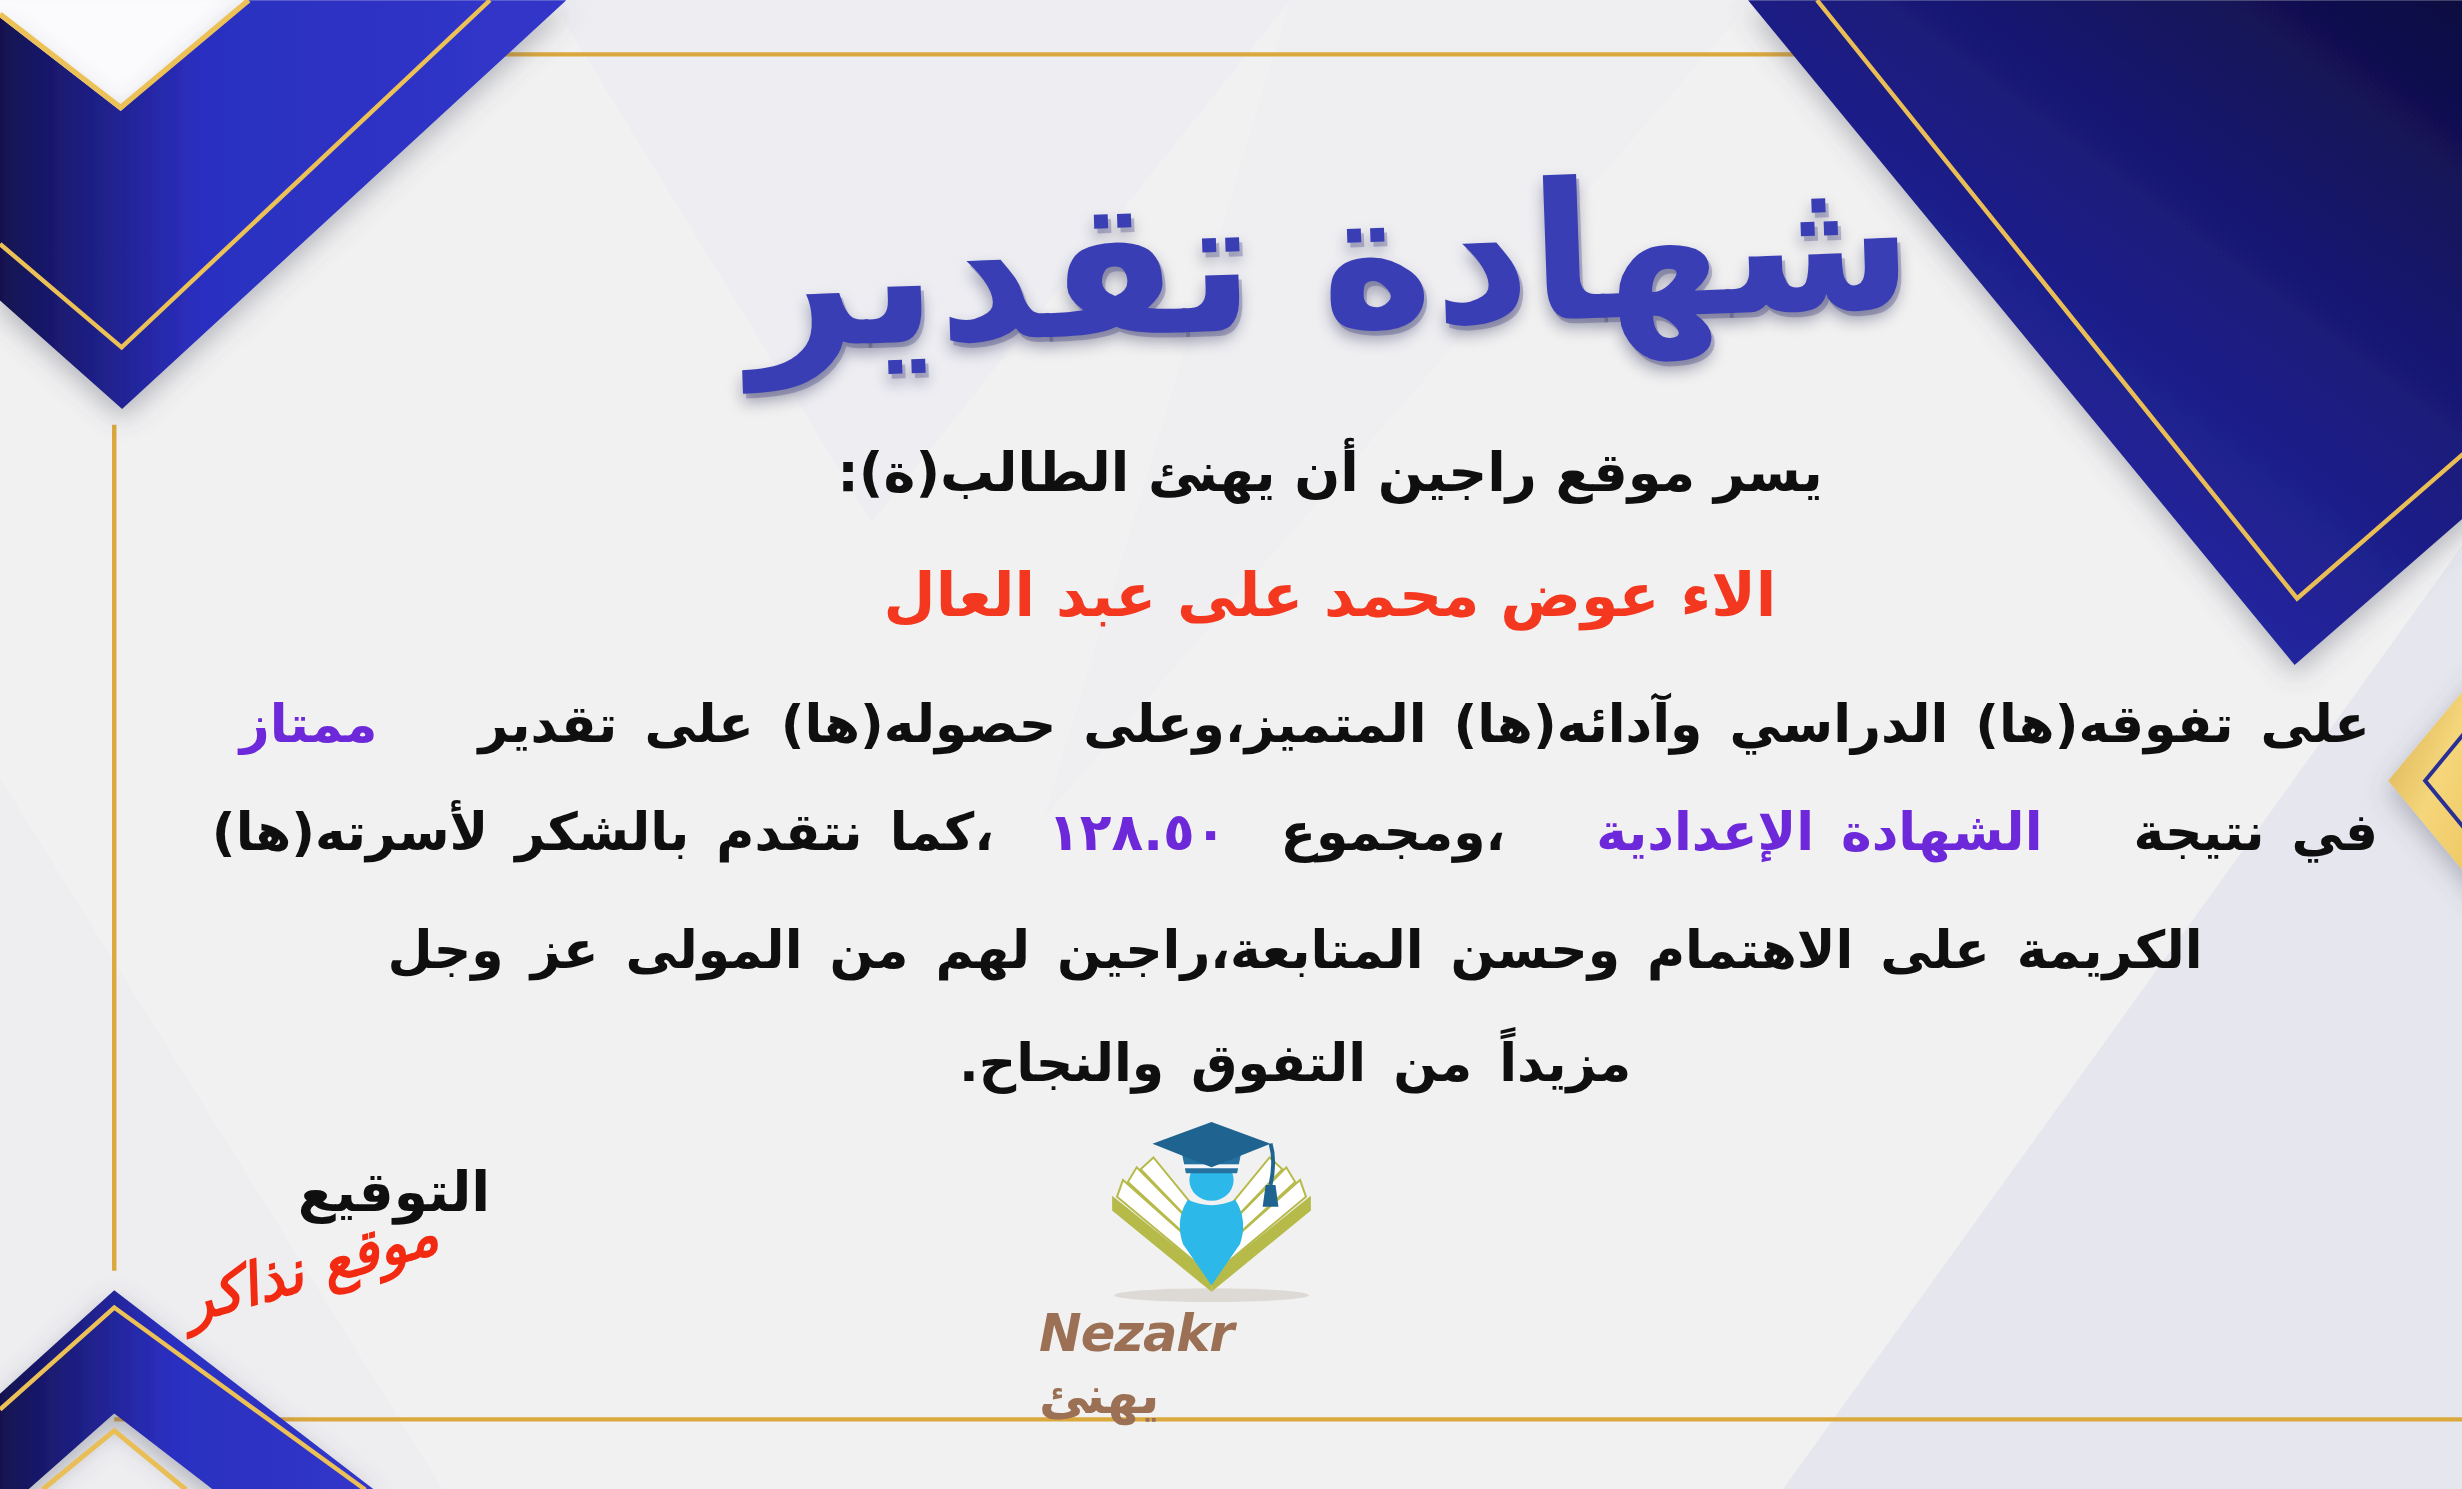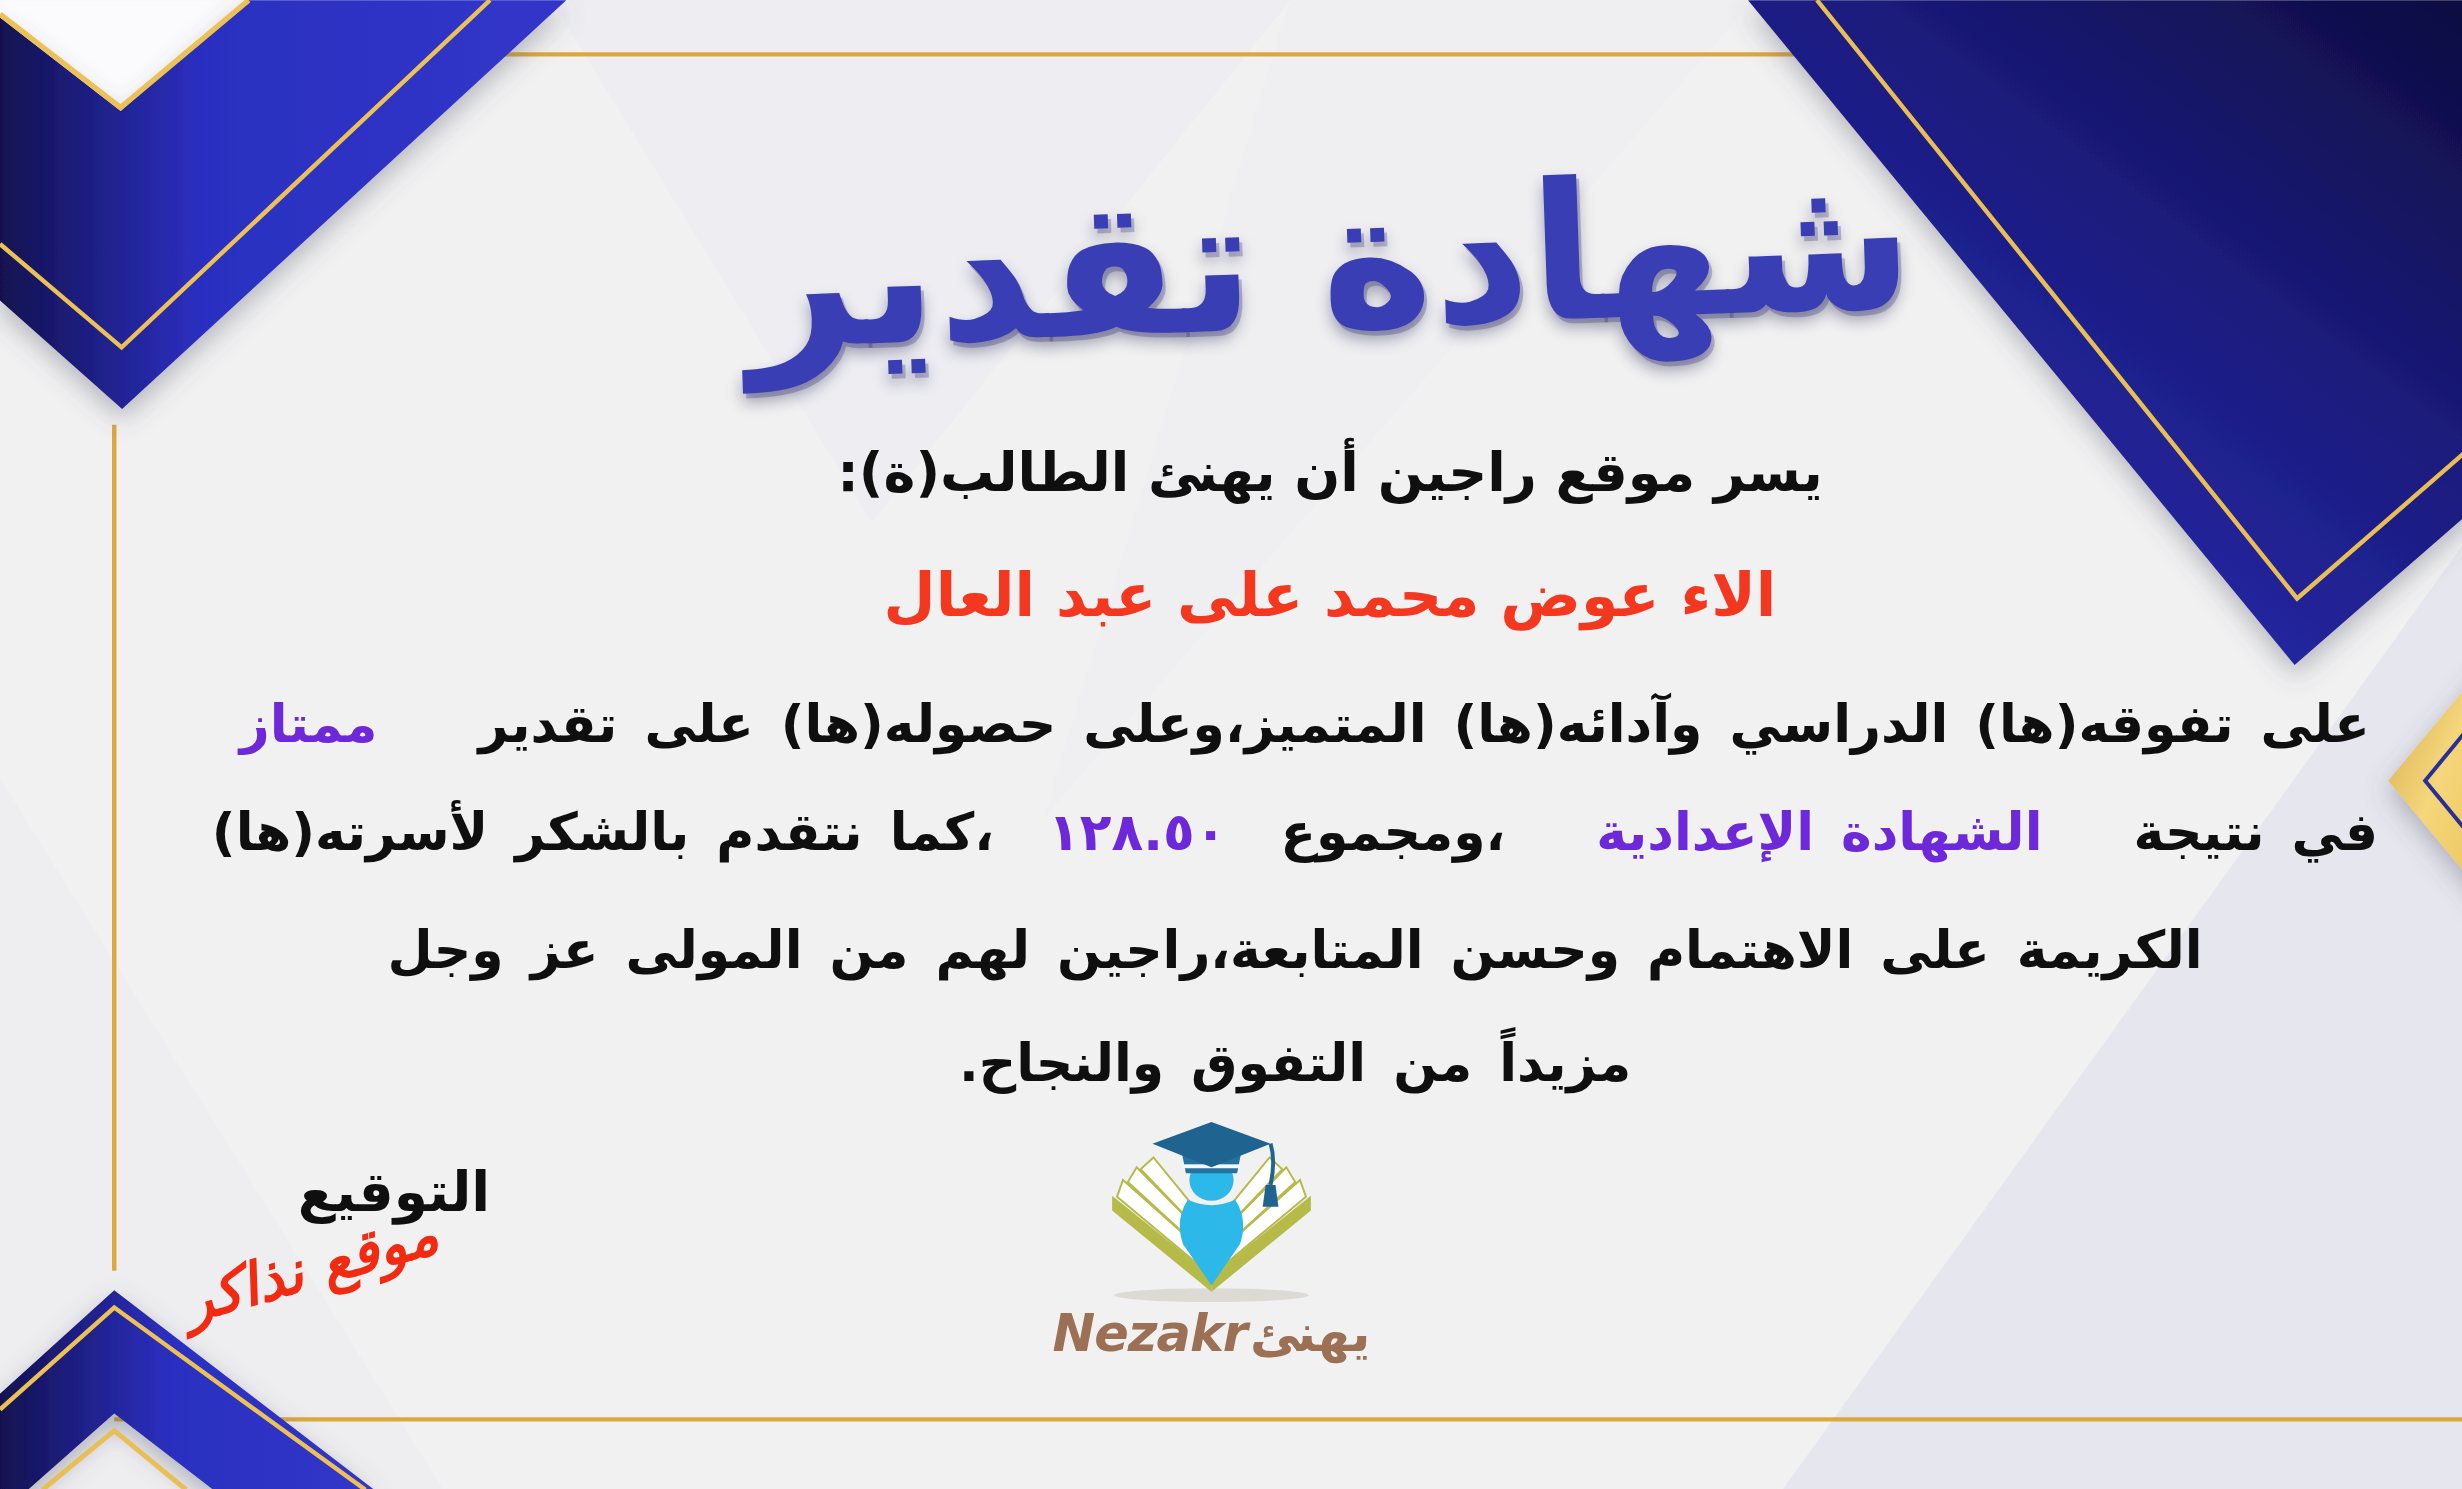--- a/index.html
+++ b/index.html
@@ -31,21 +31,21 @@
   .exam{margin:12px 64px;}
   .score{margin:0 27px;}
   .sig-label{left:266px;top:1155px;width:256px;font-size:55px;font-weight:bold;line-height:74px;text-align:center;}
   .sig-script{
     left:123px;top:1231px;width:374px;
     font-size:58px;font-weight:bold;font-style:italic;color:#f32a12;
     transform:rotate(-16deg);line-height:74px;
   }
   .logo-text{
     position:absolute;left:1039px;top:1304px;width:345px;
-    display:flex;flex-direction:row;justify-content:center;align-items:baseline;gap:3px;
+    display:flex;flex-direction:column;justify-content:center;align-items:baseline;gap:3px;
     color:#9b7054;font-weight:bold;font-size:51px;direction:ltr;
   }
   .logo-text .en{font-style:italic;letter-spacing:-1px;}
   .logo-text .ar{font-style:normal;}
 </style>
 </head>
 <body>
 
 <div class="stage">
 

